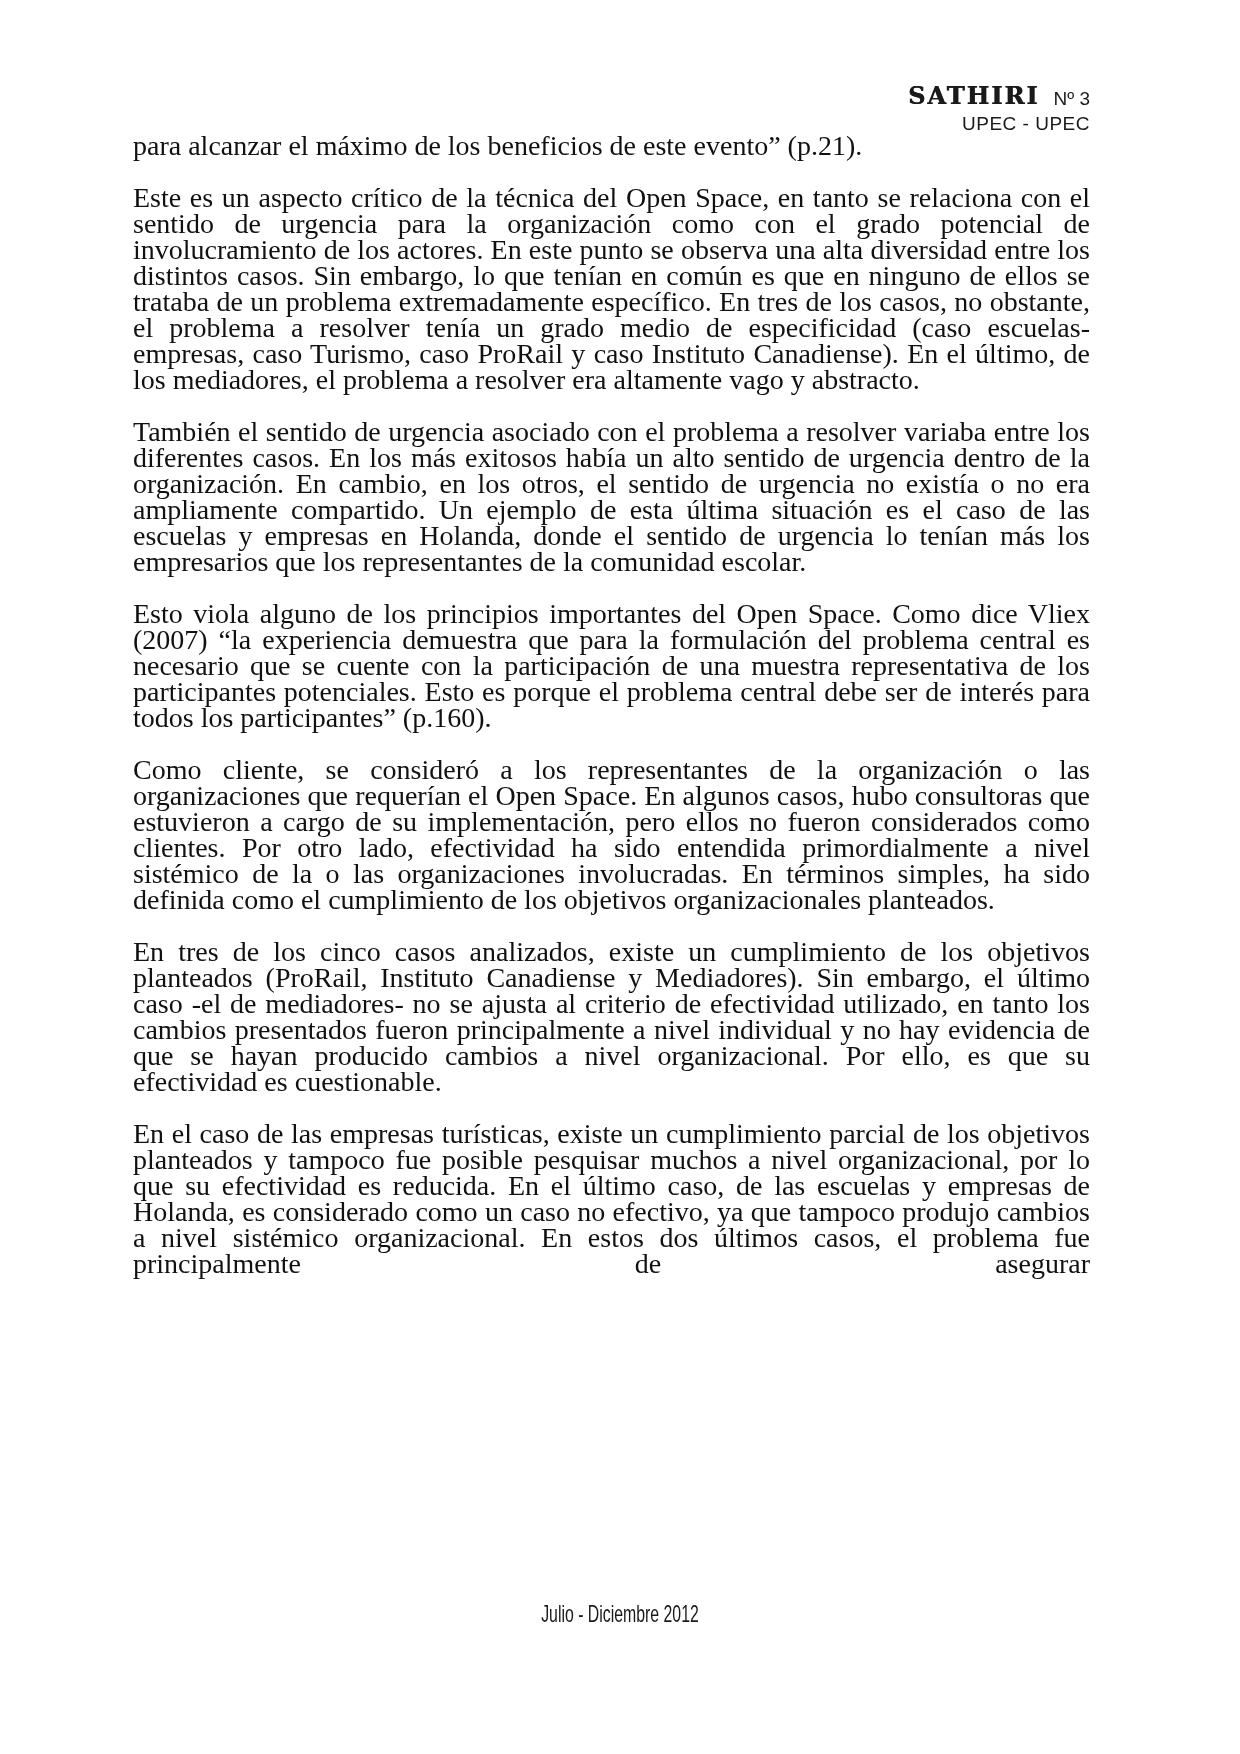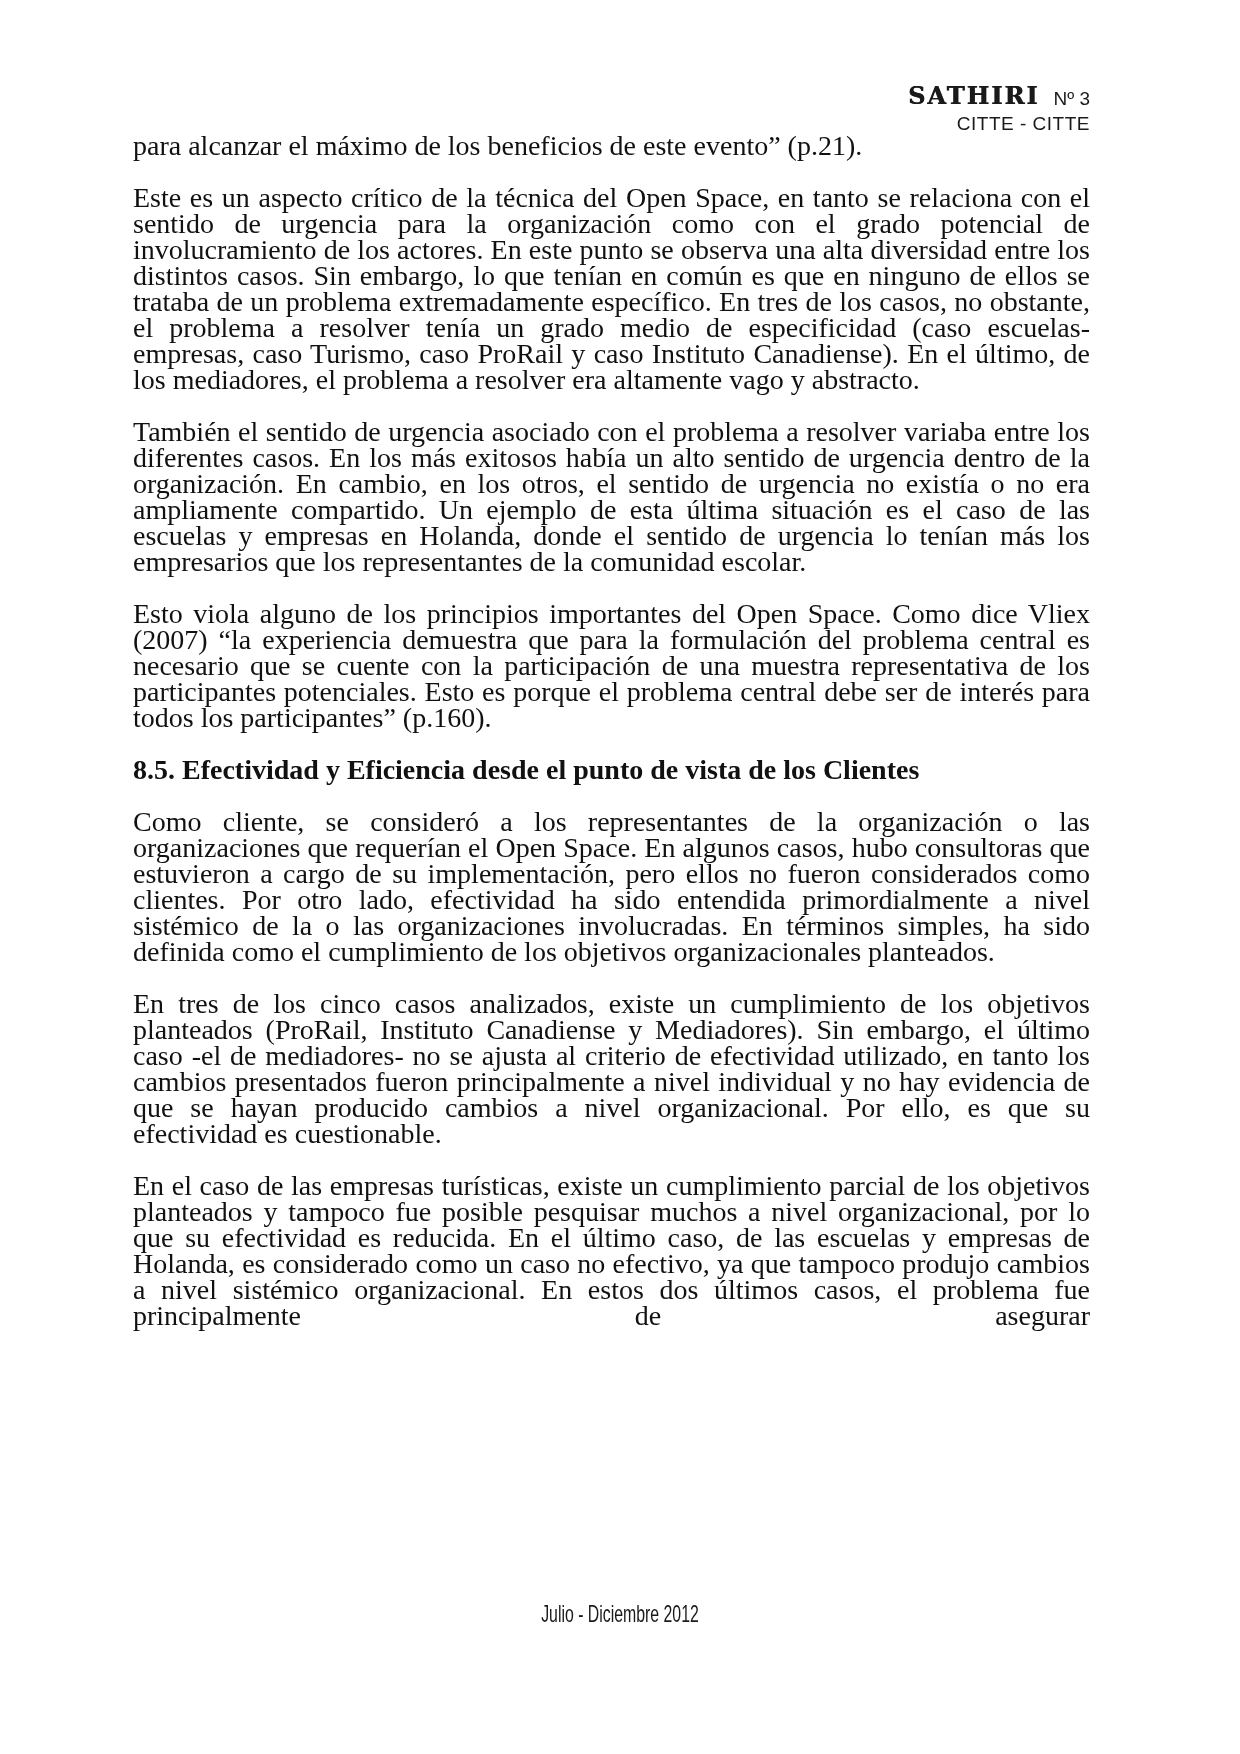--- a/index.html
+++ b/index.html
@@ -90,29 +90,28 @@
 </head>
 <body>
 
 <div class="page">
 
   <div class="header">
     <div class="title-row">
       <span class="journal-title">SATHIRI</span>
       <span class="issue-number">Nº 3</span>
     </div>
-    <div class="institution">CITTE - CITTE</div>
+    <div class="institution">UPEC - UPEC</div>
   </div>
 
   <div class="content">
     <p>para alcanzar el máximo de los beneficios de este evento” (p.21).</p>
     <p>Este es un aspecto crítico de la técnica del Open Space, en tanto se relaciona con el sentido de urgencia para la organización como con el grado potencial de involucramiento de los actores. En este punto se observa una alta diversidad entre los distintos casos. Sin embargo, lo que tenían en común es que en ninguno de ellos se trataba de un problema extremadamente específico. En tres de los casos, no obstante, el problema a resolver tenía un grado medio de especificidad (caso escuelas-empresas, caso Turismo, caso ProRail y caso Instituto Canadiense). En el último, de los mediadores, el problema a resolver era altamente vago y abstracto.</p>
     <p>También el sentido de urgencia asociado con el problema a resolver variaba entre los diferentes casos. En los más exitosos había un alto sentido de urgencia dentro de la organización. En cambio, en los otros, el sentido de urgencia no existía o no era ampliamente compartido. Un ejemplo de esta última situación es el caso de las escuelas y empresas en Holanda, donde el sentido de urgencia lo tenían más los empresarios que los representantes de la comunidad escolar.</p>
     <p>Esto viola alguno de los principios importantes del Open Space. Como dice Vliex (2007) “la experiencia demuestra que para la formulación del problema central es necesario que se cuente con la participación de una muestra representativa de los participantes potenciales. Esto es porque el problema central debe ser de interés para todos los participantes” (p.160).</p>
-    <p class="heading">8.5. Efectividad y Eficiencia desde el punto de vista de los Clientes</p>
     <p>Como cliente, se consideró a los representantes de la organización o las organizaciones que requerían el Open Space. En algunos casos, hubo consultoras que estuvieron a cargo de su implementación, pero ellos no fueron considerados como clientes. Por otro lado, efectividad ha sido entendida primordialmente a nivel sistémico de la o las organizaciones involucradas. En términos simples, ha sido definida como el cumplimiento de los objetivos organizacionales planteados.</p>
     <p>En tres de los cinco casos analizados, existe un cumplimiento de los objetivos planteados (ProRail, Instituto Canadiense y Mediadores). Sin embargo, el último caso -el de mediadores- no se ajusta al criterio de efectividad utilizado, en tanto los cambios presentados fueron principalmente a nivel individual y no hay evidencia de que se hayan producido cambios a nivel organizacional. Por ello, es que su efectividad es cuestionable.</p>
     <p class="justify-last">En el caso de las empresas turísticas, existe un cumplimiento parcial de los objetivos planteados y tampoco fue posible pesquisar muchos a nivel organizacional, por lo que su efectividad es reducida. En el último caso, de las escuelas y empresas de Holanda, es considerado como un caso no efectivo, ya que tampoco produjo cambios a nivel sistémico organizacional. En estos dos últimos casos, el problema fue principalmente de asegurar</p>
   </div>
 
   <div class="footer">
     <span class="footer-text">Julio - Diciembre 2012</span>
   </div>
 
 </div>

